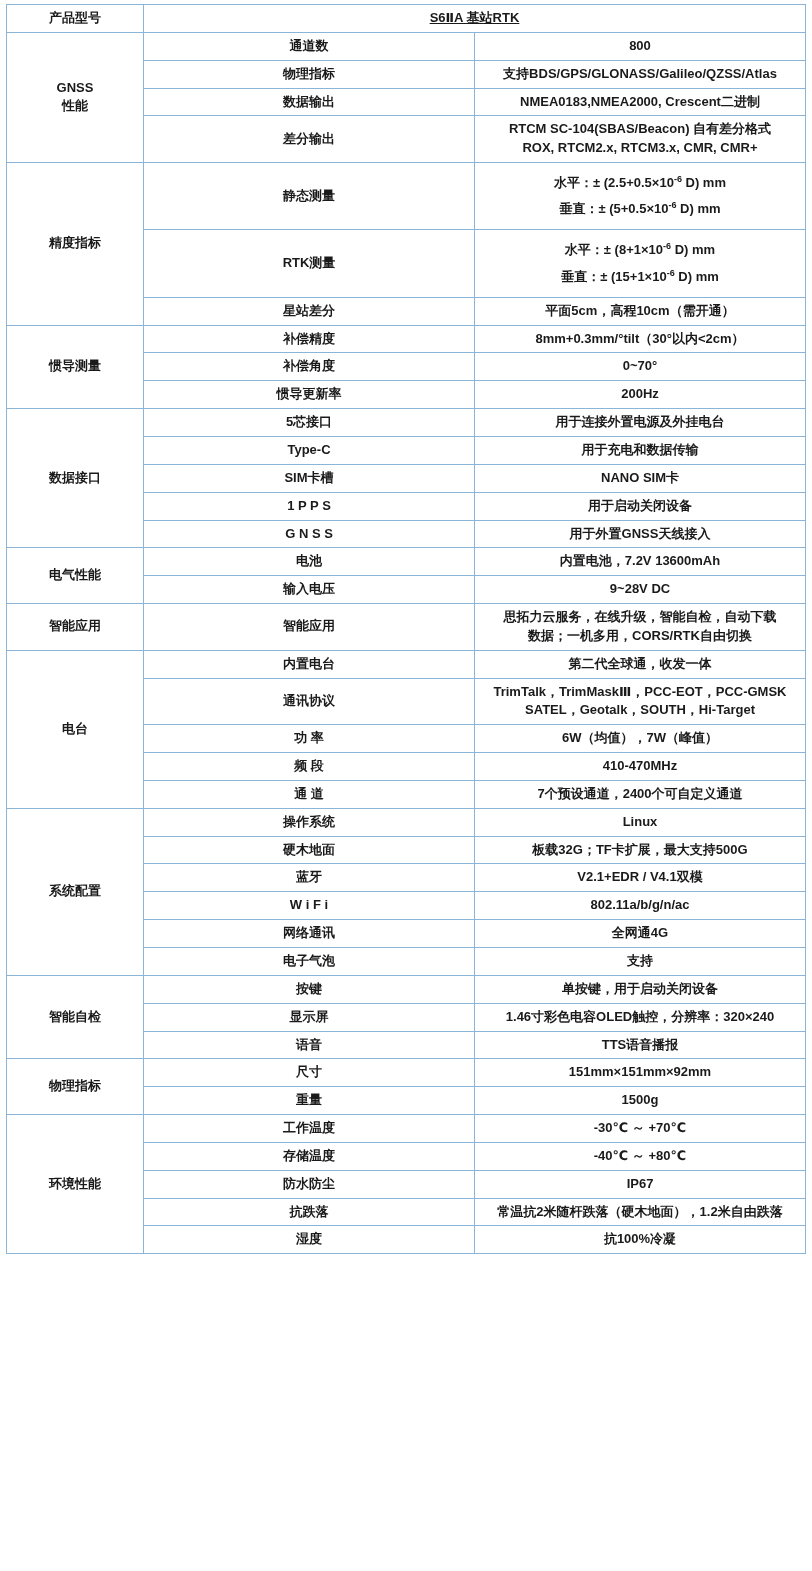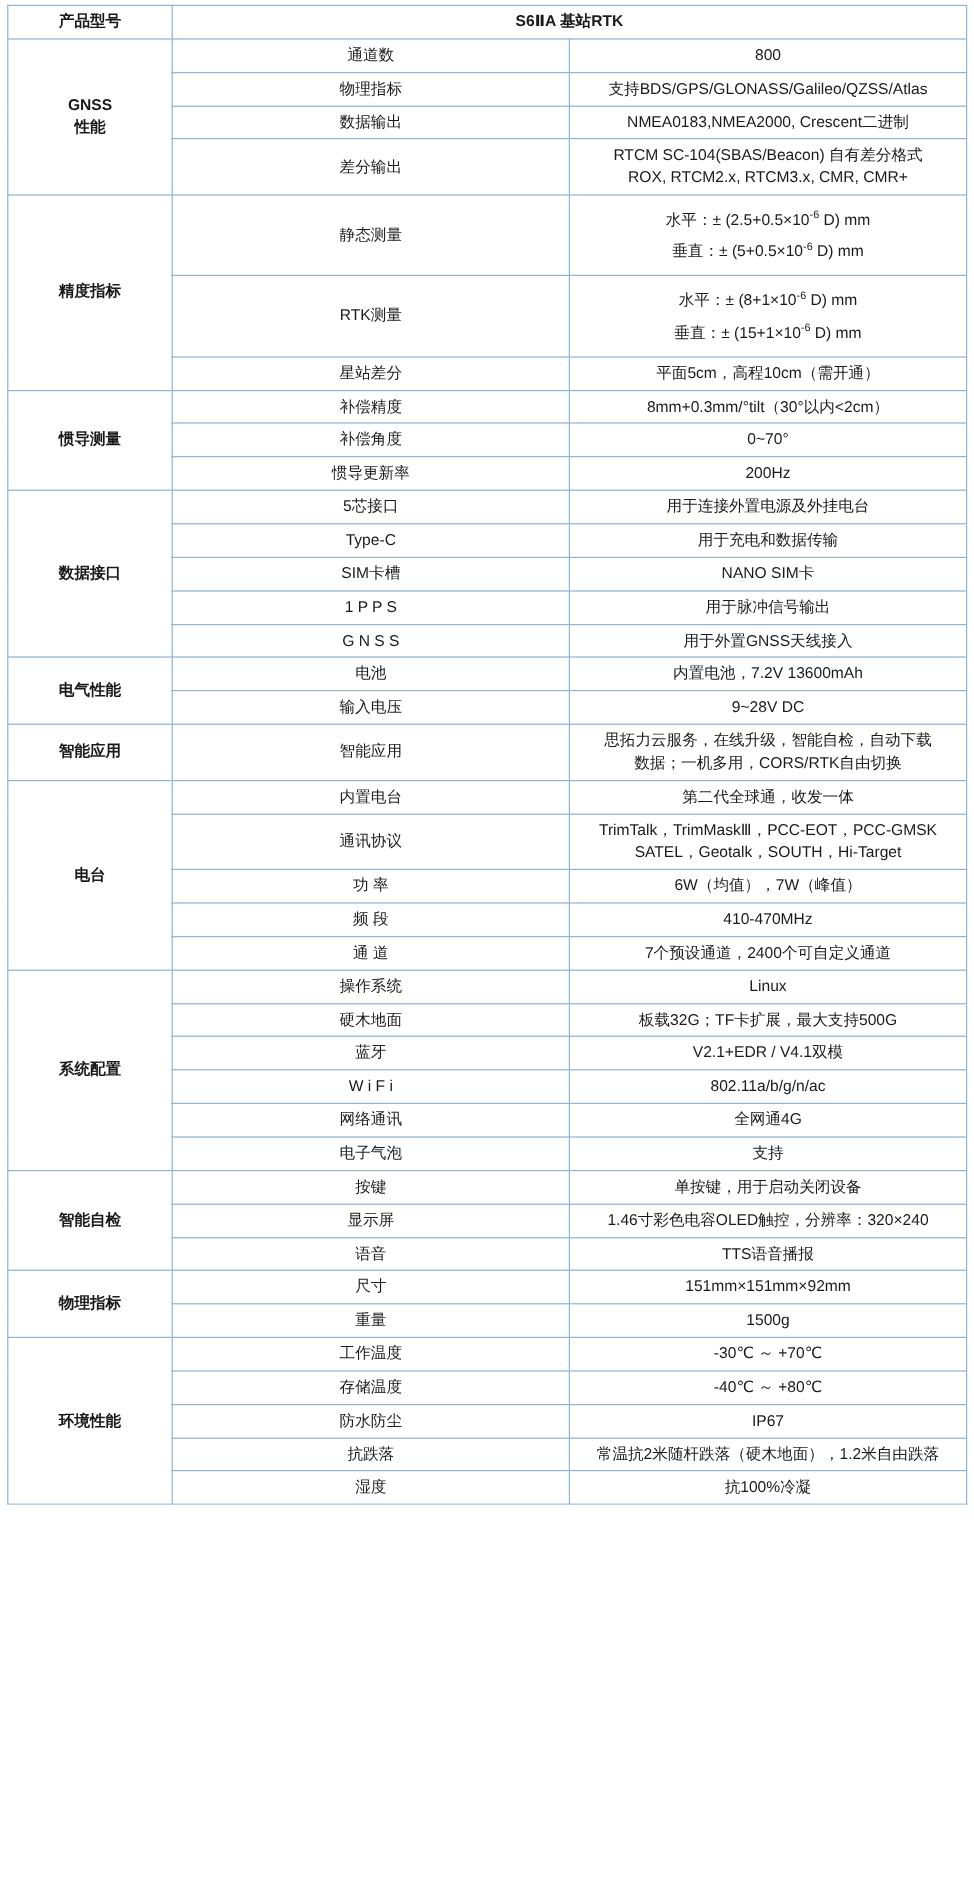--- a/index.html
+++ b/index.html
@@ -26,32 +26,34 @@
     font-size: 13px;
     line-height: 1.45;
   }
   td.cat {
     width: 128px;
     font-weight: bold;
     font-size: 14px;
   }
   td.param {
     width: 150px;
-    font-weight: normal;
+    font-weight: bold;
     font-size: 13.5px;
   }
   td.val {
     font-size: 13px;
   }
   td.model {
     font-weight: bold;
     font-size: 14.5px;
+    text-decoration: underline;
   }
   .line {
     display: block;
+    font-weight: bold;
   }
   sup {
     font-size: 9px;
     vertical-align: super;
   }
   .tall-val {
     padding-top: 10px;
     padding-bottom: 10px;
   }
   .tall-val .line {
@@ -157,21 +159,21 @@
       </tr>
       <tr>
         <td class="param">SIM卡槽</td>
         <td class="val">
           <span class="line">NANO SIM卡</span>
         </td>
       </tr>
       <tr>
         <td class="param">1 P P S</td>
         <td class="val">
-          <span class="line">用于脉冲信号输出</span>
+          <span class="line">用于启动关闭设备</span>
         </td>
       </tr>
       <tr>
         <td class="param">G N S S</td>
         <td class="val">
           <span class="line">用于外置GNSS天线接入</span>
         </td>
       </tr>
       <tr>
         <td class="cat" rowspan="2">

